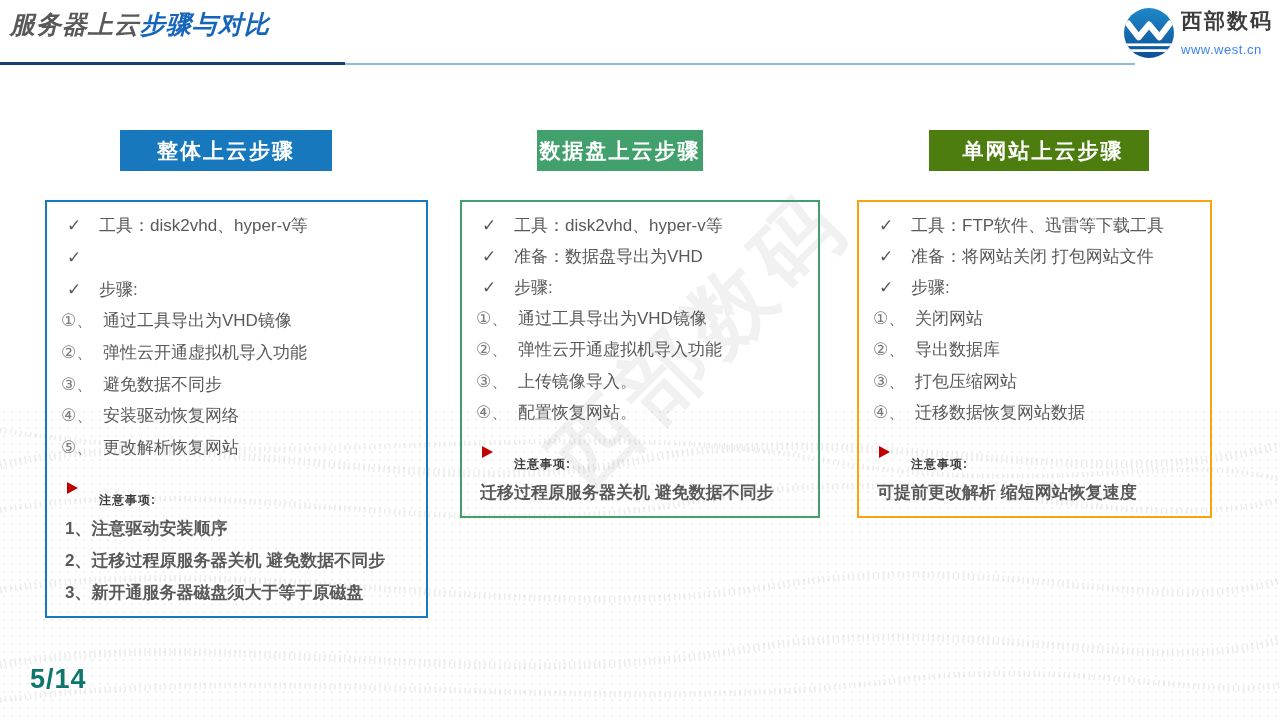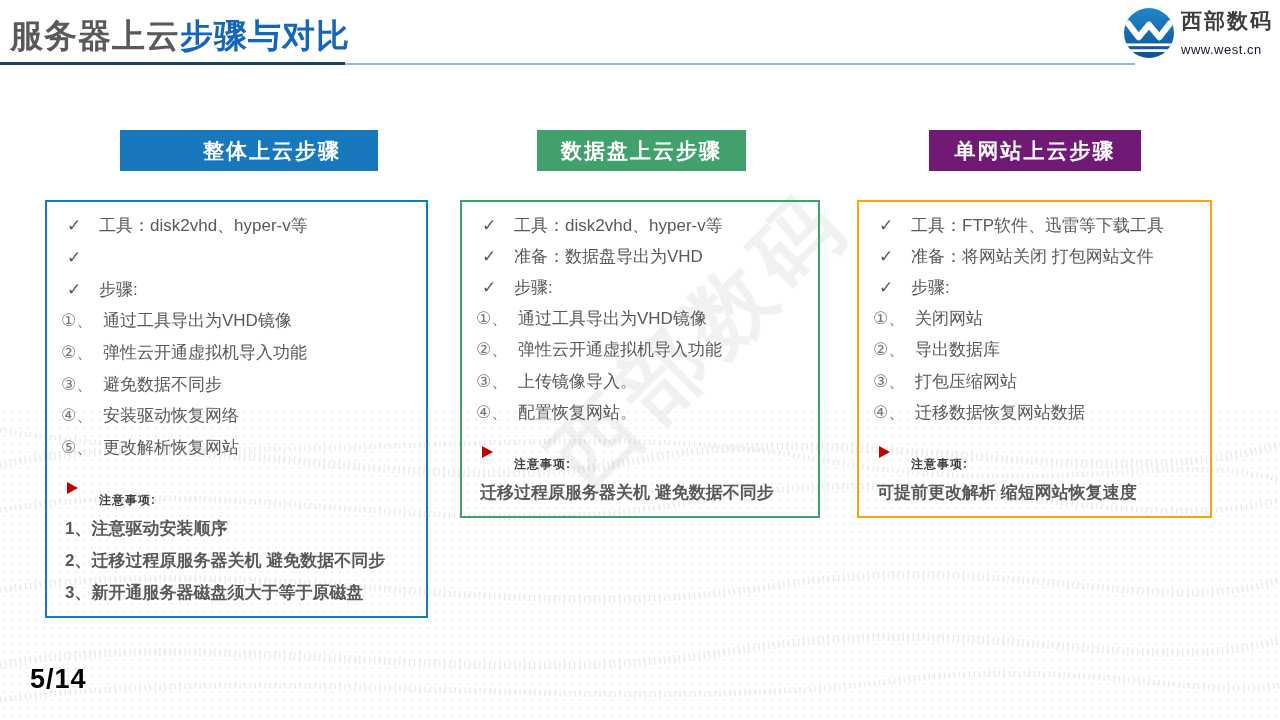--- a/index.html
+++ b/index.html
@@ -1,69 +1,69 @@
 <!DOCTYPE html>
 <html><head>
 <meta charset="utf-8">
 <style>
   html,body{margin:0;padding:0;background:#fff;}
   .slide{
     position:relative;width:1280px;height:720px;overflow:hidden;background:#fff;
     font-family:"Liberation Sans","DejaVu Sans",sans-serif;
   }
   
-  .page-title{position:absolute;left:10px;top:14px;font-size:33px;font-weight:bold;
-    letter-spacing:1px;z-index:5;white-space:nowrap;}
+  .page-title{position:absolute;left:10px;top:8px;font-size:25px;font-weight:bold;
+    letter-spacing:1px;z-index:5;white-space:nowrap;font-style:italic;}
   .page-title .t-gray{color:#595959;}
   .page-title .t-blue{color:#1565BA;}
   .title-rule{position:absolute;top:62px;left:0;height:3px;width:1135px;z-index:4;display:flex;}
   .title-rule .dark{width:345px;height:3px;background:#17426B;}
   .title-rule .light{flex:1;height:2px;margin-top:1px;background:#8FBADC;}
   
   .logo{position:absolute;left:1124px;top:8px;z-index:6;display:flex;align-items:center;}
   .logo-mark{width:50px;height:50px;}
   .logo-texts{margin-left:7px;line-height:1;}
   .logo-name{font-size:21px;font-weight:bold;color:#3D3D3D;letter-spacing:2px;}
-  .logo-url{font-size:13px;color:#0f172a;margin-top:12px;letter-spacing:0.5px;}
+  .logo-url{font-size:13px;color:#3b82f6;margin-top:12px;letter-spacing:0.5px;}
   
   .bg-dots{position:absolute;left:0;top:408px;width:1280px;height:312px;z-index:0;
     background-image:radial-gradient(circle,#C9C9C9 1px,transparent 1.4px);
     background-size:8px 8px;opacity:0.28;}
   .bg-waves{position:absolute;left:0;top:390px;z-index:0;}
   
   .watermark{position:absolute;left:410px;top:130px;width:580px;height:420px;z-index:1;
     display:flex;align-items:center;justify-content:center;pointer-events:none;
     transform:rotate(-45deg);font-size:84px;font-weight:bold;color:rgba(120,120,120,0.10);
     letter-spacing:10px;white-space:nowrap;}
   
   .column{position:absolute;inset:0;z-index:2;}
   .badge{position:absolute;height:41px;line-height:41px;text-align:center;color:#fff;
     font-size:21px;font-weight:bold;letter-spacing:2px;}
   .box{position:absolute;border:2px solid;box-sizing:border-box;background:transparent;
     display:flex;flex-direction:column;justify-content:space-around;
     padding:8px 6px 8px 12px;}
   .col1 .badge{left:120px;top:130px;width:212px;}
   .col1 .box{left:45px;top:200px;width:383px;height:418px;}
-  .col2 .badge{left:537px;top:130px;width:209px;text-align:center;}
+  .col2 .badge{left:537px;top:130px;width:166px;text-align:center;}
   .col2 .box{left:460px;top:200px;width:360px;height:318px;}
   .col3 .badge{left:929px;top:130px;width:212px;}
   .col3 .box{left:857px;top:200px;width:355px;height:318px;}
   .item{display:flex;align-items:center;font-size:17px;color:#595959;line-height:1.25;
     white-space:nowrap;}
   .item .bullet{flex:0 0 auto;display:inline-flex;align-items:center;}
   .item.check .bullet{width:32px;padding-left:8px;color:#595959;font-size:17px;}
   .item.num .bullet{width:42px;padding-left:2px;color:#7a7a7a;font-size:17px;}
   .item.arrow .bullet{width:32px;padding-left:8px;}
   .item.arrow .text{font-weight:bold;color:#3F3F3F;font-size:12px;letter-spacing:1px;margin-top:24px;}
   .item.plain{padding-left:6px;font-weight:bold;}
   .tri{width:0;height:0;border-top:6px solid transparent;border-bottom:6px solid transparent;
     border-left:11px solid #C00000;}
   
   .page-number{position:absolute;left:30px;top:664px;font-size:27px;font-weight:bold;
-    color:#000000;z-index:3;letter-spacing:1px;}
+    color:#0f766e;z-index:3;letter-spacing:1px;}
 </style>
 </head>
 <body>
 
 <div class="slide">
 
   <svg class="bg-waves" width="1280" height="330" viewBox="0 0 1280 330">
     <g fill="none" stroke="#D5D5D5" stroke-opacity="0.45" stroke-dasharray="1.5 3.5">
       <path d="M0,75 C200,30 420,115 640,70 C860,25 1080,110 1280,55" stroke-width="8"></path>
       <path d="M0,120 C240,80 460,160 700,110 C940,65 1120,150 1280,110" stroke-width="6"></path>
@@ -104,21 +104,21 @@
       </g>
     </svg>
     <div class="logo-texts">
       <div class="logo-name">西部数码</div>
       <div class="logo-url">www.west.cn</div>
     </div>
   </div>
 
   <div id="columns-root">
       <div class="column col1">
-        <div class="badge" style="background: rgb(24, 120, 190); padding-left: 46px;">整体上云步骤</div>
+        <div class="badge" style="background: rgb(24, 120, 190);">整体上云步骤</div>
         <div class="box" style="border-color: rgb(24, 120, 190);">
           <div class="item check">
             <span class="bullet">✓</span>
             <span class="text">工具：disk2vhd、hyper-v等</span>
           </div>
           <div class="item check">
             <span class="bullet">✓</span>
           </div>
           <div class="item check">
             <span class="bullet">✓</span>
@@ -197,21 +197,21 @@
               <span class="tri"></span>
             </span>
             <span class="text">注意事项:</span>
           </div>
           <div class="item plain">
             <span class="text">迁移过程原服务器关机 避免数据不同步</span>
           </div>
         </div>
       </div>
       <div class="column col3">
-        <div class="badge" style="background: #701a75;">单网站上云步骤</div>
+        <div class="badge" style="background: #4d7c0f; padding-left: 8px;">单网站上云步骤</div>
         <div class="box" style="border-color: rgb(249, 163, 14);">
           <div class="item check">
             <span class="bullet">✓</span>
             <span class="text">工具：FTP软件、迅雷等下载工具</span>
           </div>
           <div class="item check">
             <span class="bullet">✓</span>
             <span class="text">准备：将网站关闭 打包网站文件</span>
           </div>
           <div class="item check">

